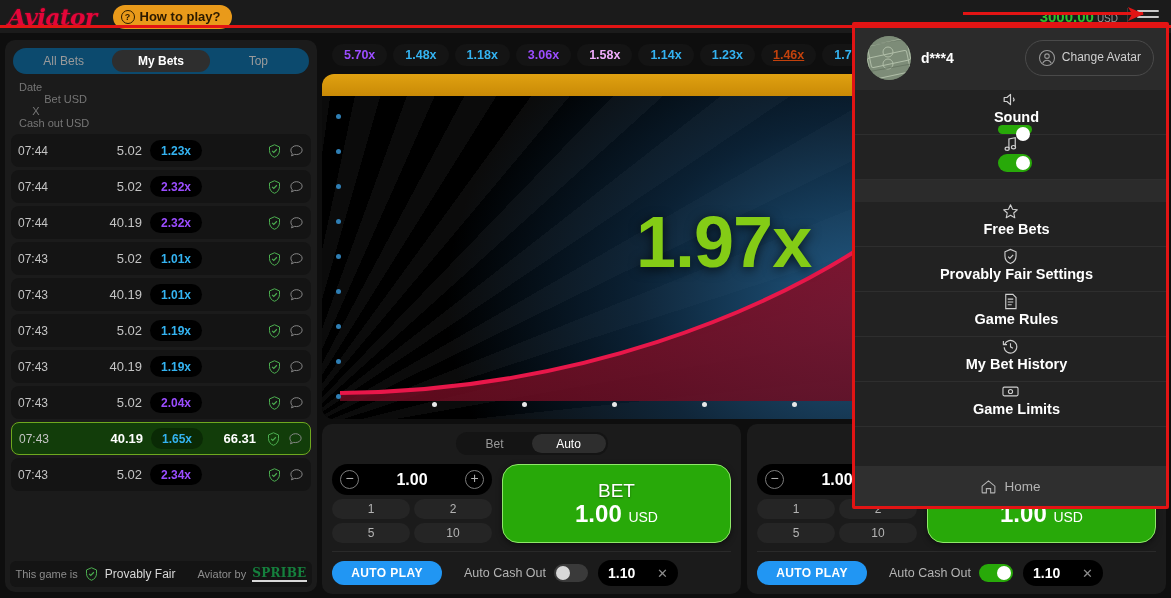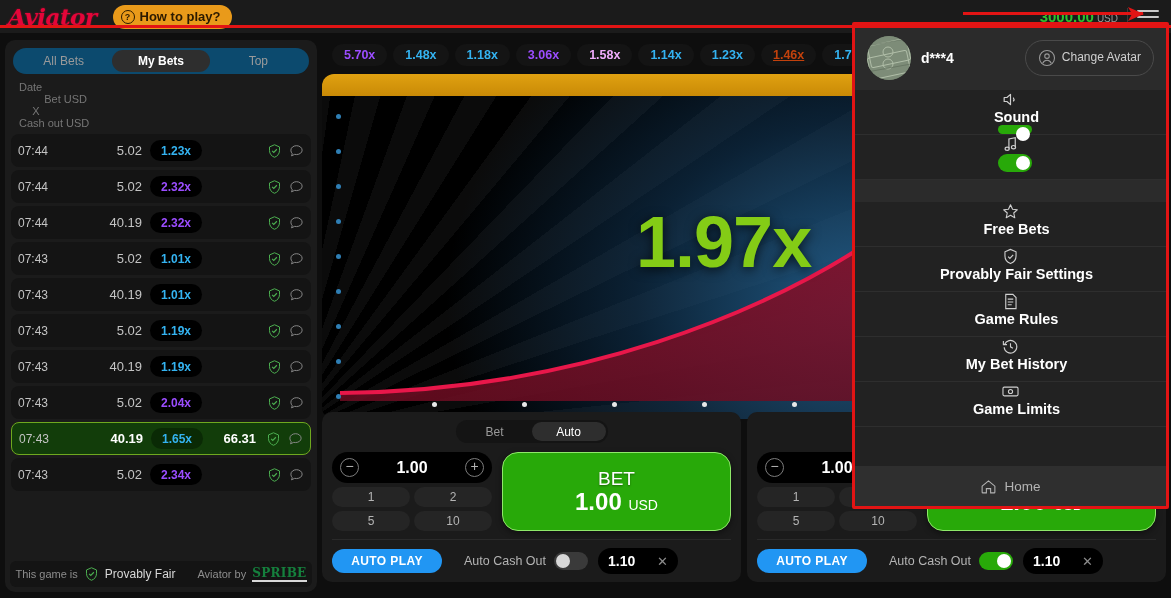--- a/index.html
+++ b/index.html
@@ -129,21 +129,21 @@
   #multiplier {
     position: absolute; left: 300px; top: 105px; font-size: 72px; font-weight: bold;
     color: #84cc16; letter-spacing: -1px; z-index: 3;
     text-shadow: 0 2px 12px rgba(0,0,0,.75);
     margin-left: 14px;
   }
   .ydot { position: absolute; left: 14px; width: 5px; height: 5px; border-radius: 50%; background: #2f7fb5; }
   .xdot { position: absolute; bottom: 12px; width: 5px; height: 5px; border-radius: 50%; background: #e8e8e8; }
 
   
-  #panels { position: absolute; left: 0; top: 372px; width: 844px; display: flex; gap: 6px; }
+  #panels { position: absolute; left: 0; top: 384px; width: 844px; display: flex; gap: 6px; }
   .betpanel {
     width: 419px; background: #1b1b1b; border-radius: 10px; padding: 8px 10px 8px;
   }
   .bp-tabs {
     width: 152px; height: 23px; margin: 0 auto 9px; border-radius: 12px;
     background: #141414; display: flex; padding: 2px;
   }
   .bp-tab {
     flex: 1; border-radius: 10px; display: flex; align-items: center;
     justify-content: center; font-size: 12px; color: #9a9a9a; cursor: pointer;

